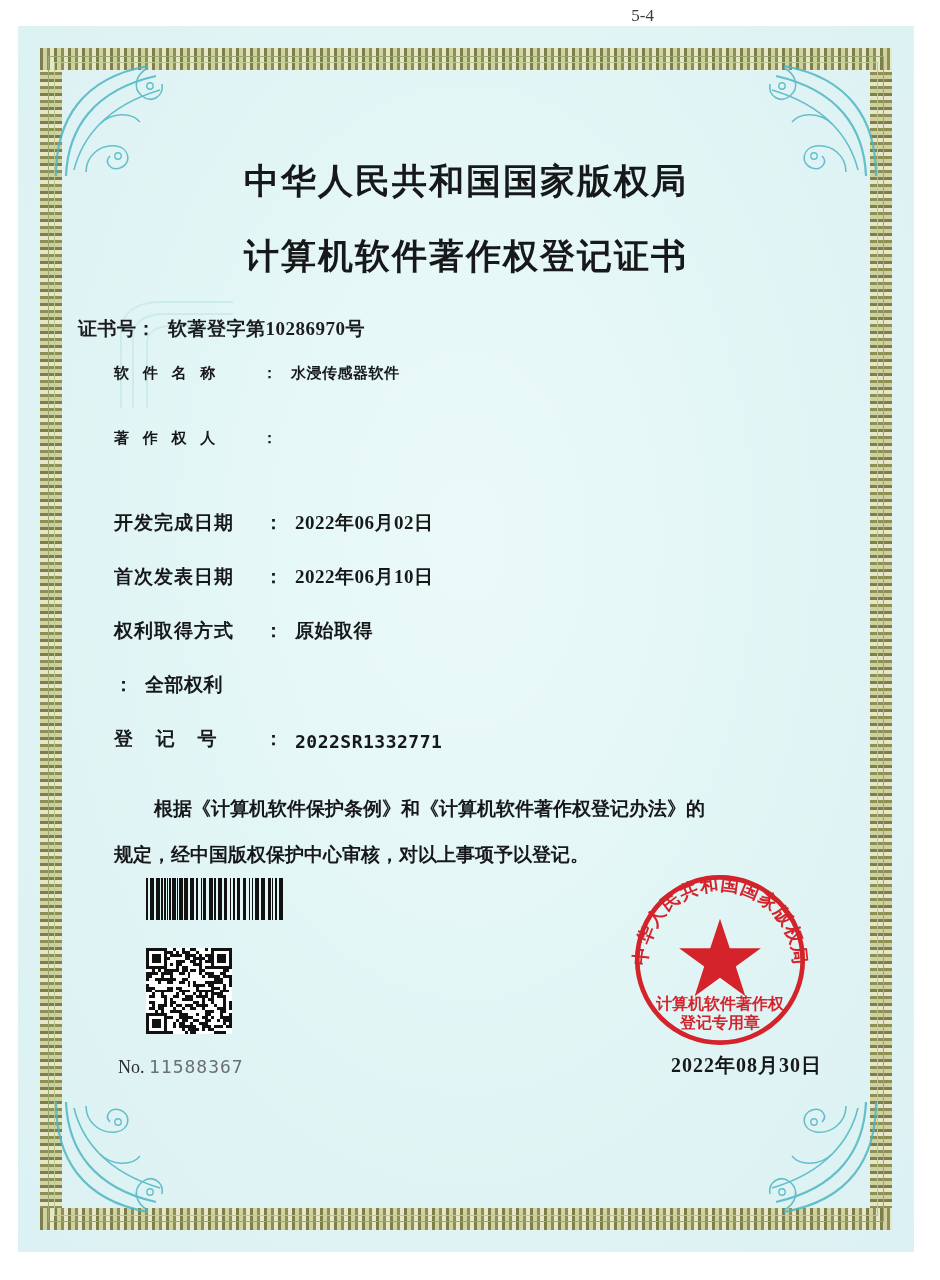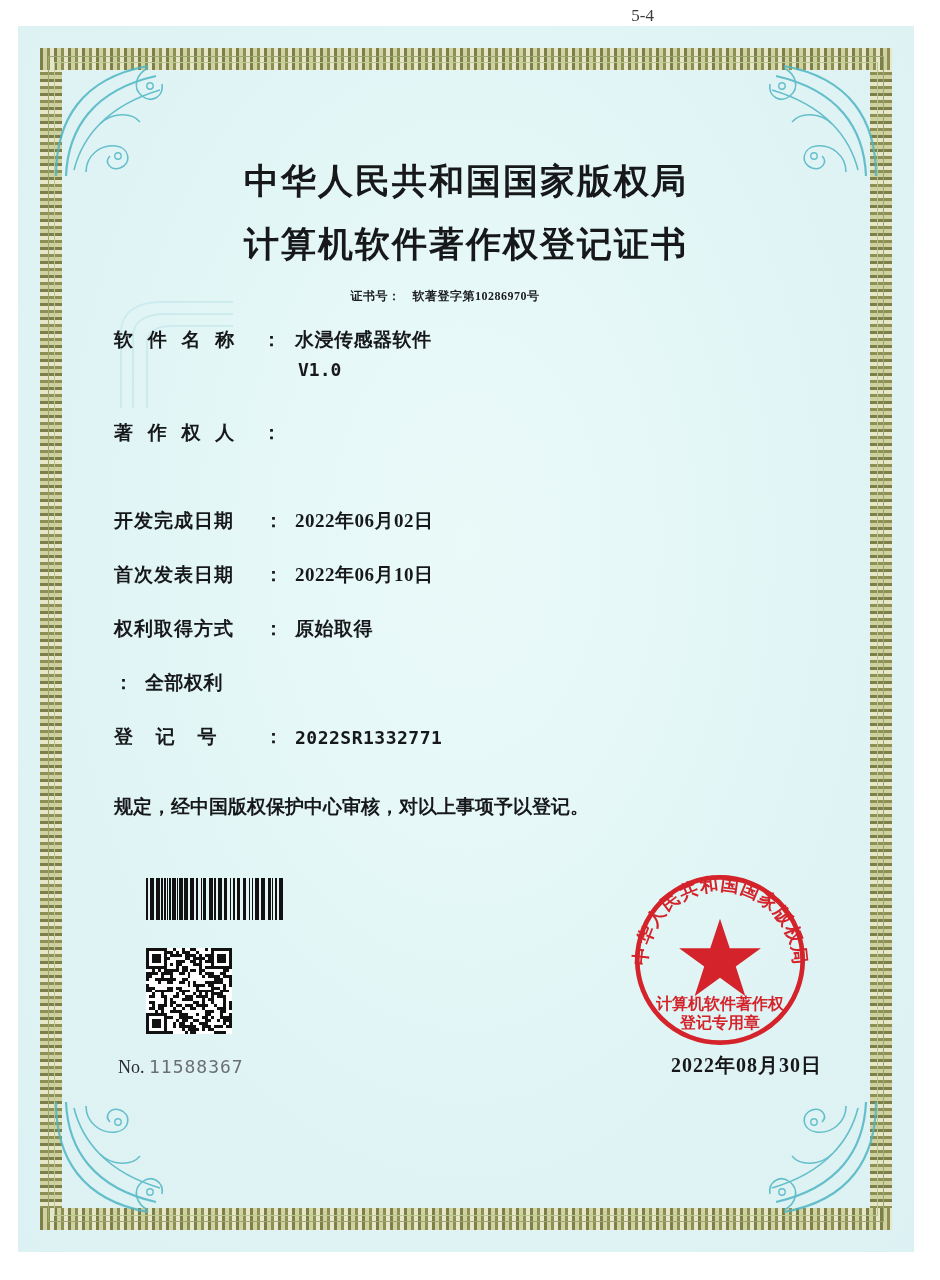--- a/index.html
+++ b/index.html
@@ -95,39 +95,39 @@
     color: #17181a;
     margin-top: 72px;
     font-family: "Liberation Serif", "DejaVu Serif", serif;
   }
   .title-sub {
     text-align: center;
     font-size: 35px;
     font-weight: bold;
     letter-spacing: 2px;
     color: #17181a;
-    margin-top: 16px;
+    margin-top: 28px;
   }
 
   .cert-no {
-    text-align: center;
-    font-size: 12px;
+    text-align: left;
+    font-size: 19px;
     font-weight: bold;
     color: #1b1c1e;
-    margin-top: 20px;
+    margin-top: 36px;
     padding-right: 42px;
     letter-spacing: .5px;
   }
   .cert-no .label { margin-right: 12px; }
 
   .field-block { margin-top: 22px; padding-left: 36px; }
   .field-row {
     display: flex;
     align-items: flex-start;
-    font-size: 19px;
+    font-size: 15px;
     color: #17181a;
     margin-bottom: 6px;
     font-weight: bold;
   }
   .field-label {
     width: 148px;
     flex: 0 0 148px;
     letter-spacing: 5px;
     font-weight: bold;
   }
@@ -141,21 +141,21 @@
     font-weight: bold;
     font-family: "DejaVu Sans Mono", "Liberation Mono", monospace;
     color: #17181a;
     margin-top: 2px;
   }
 
   .gap-lg { height: 56px; }
 
   .info-row {
     display: flex;
-    align-items: center;
+    align-items: flex-end;
     font-size: 19px;
     color: #17181a;
     margin-bottom: 28px;
     font-weight: bold;
     padding-left: 36px;
   }
   .info-label { width: 150px; flex: 0 0 150px; letter-spacing: 1px; }
   .info-label.spread { letter-spacing: 9px; }
   .info-colon { margin-right: 12px; }
 
@@ -319,21 +319,20 @@
     <div class="cert-no">
       <span class="label">证书号：</span><span class="value">软著登字第10286970号</span>
     </div>
 
     <div class="field-block">
       <div class="field-row">
         <span class="field-label">软 件 名 称</span>
         <span class="field-colon">：</span>
         <span class="field-value">水浸传感器软件</span>
       </div>
-      <div class="software-version">V1.0</div>
 
       <div style="height:40px"></div>
 
       <div class="field-row">
         <span class="field-label">著 作 权 人</span>
         <span class="field-colon">：</span>
       </div>
     </div>
 
     <div class="gap-lg"></div>
@@ -359,20 +358,21 @@
         <span class="field-value">全部权利</span>
       </div>
       <div class="info-row">
         <span class="info-label spread">登 记 号</span>
         <span class="info-colon">：</span>
         <span class="field-value mono">2022SR1332771</span>
       </div>
     </div>
 
     <div class="statement">
+      <div><span class="indent"></span><span>根据《计算机软件保护条例》和《计算机软件著作权登记办法》的</span></div>
       <div>规定，经中国版权保护中心审核，对以上事项予以登记。</div>
     </div>
 
   </div>
 
   <div class="barcode" id="barcode-el">
       <i style="width: 2px; margin-right: 2px;"></i>
       <i style="width: 4px; margin-right: 2px;"></i>
       <i style="width: 4px; margin-right: 1px;"></i>
       <i style="width: 2px; margin-right: 1px;"></i>

